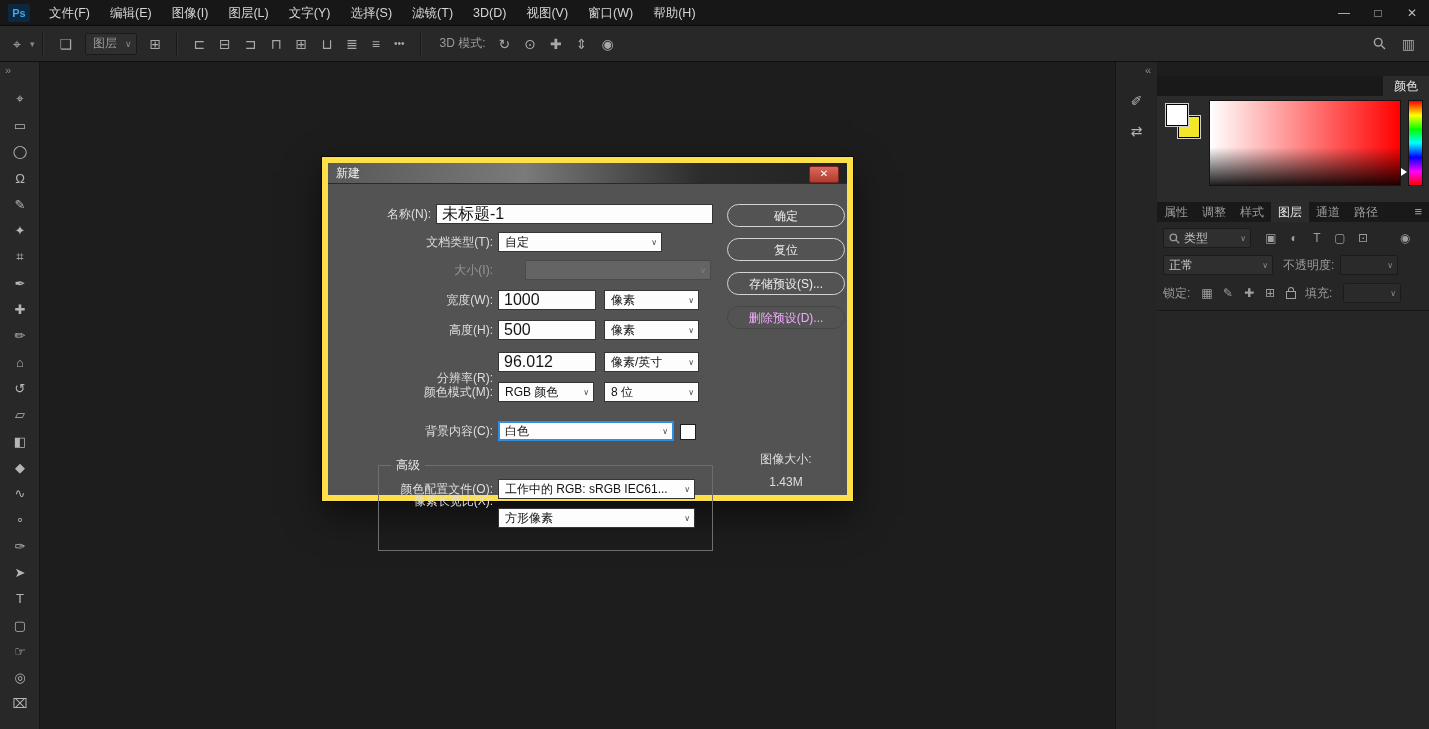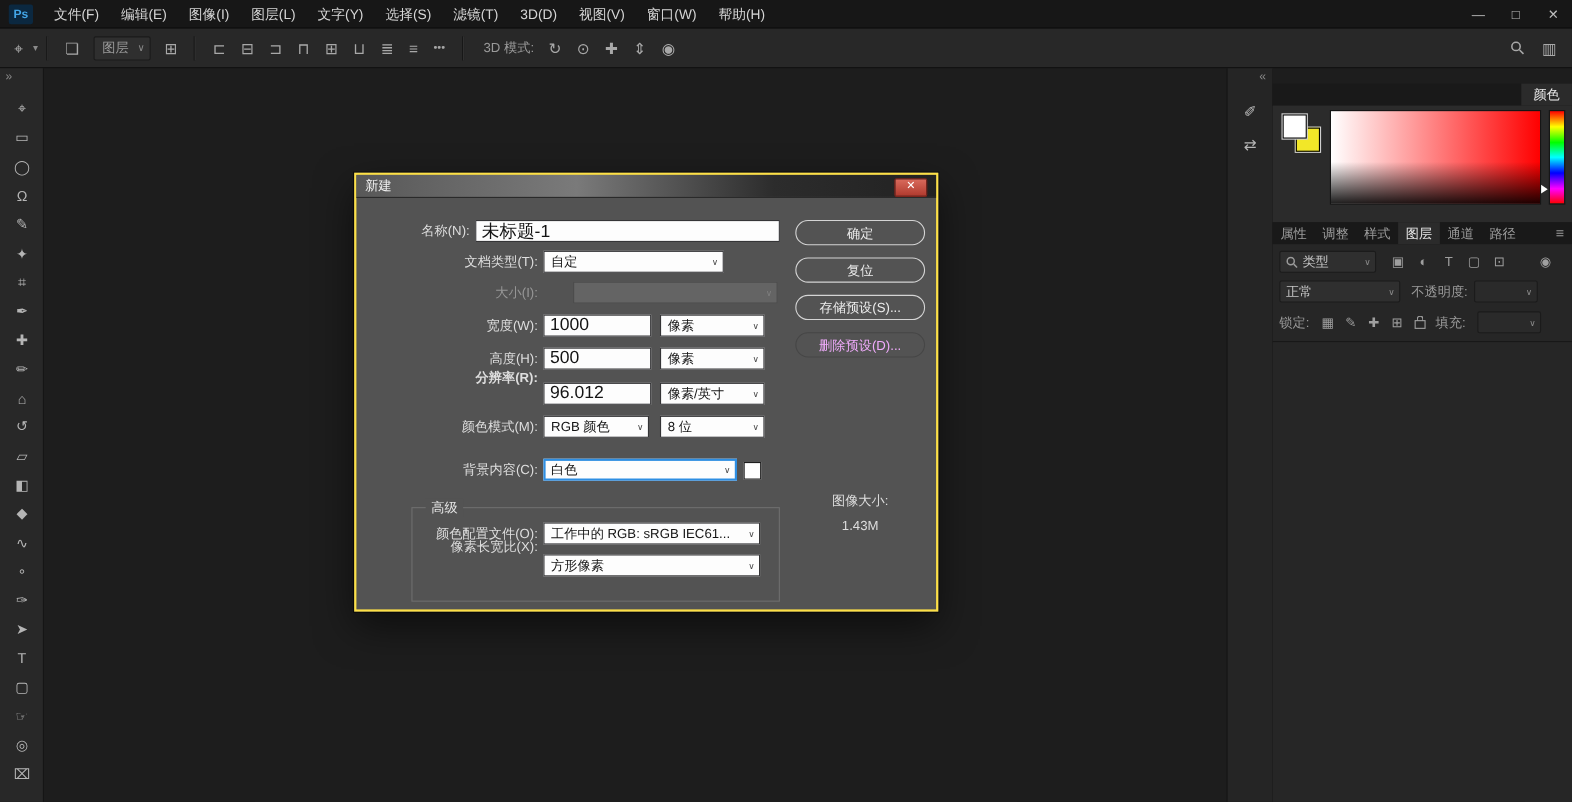--- a/index.html
+++ b/index.html
@@ -61,21 +61,21 @@
   .lcombo{position:absolute;height:20px;background:#2f2f2f;border:1px solid #1b1b1b;box-sizing:border-box;color:#c6c6c6;
           display:flex;align-items:center;padding:0 4px 0 5px;border-radius:2px;}
   .lcombo::after{content:"∨";font-size:8px;color:#8a8a8a;margin-left:auto;padding-left:6px;}
   .lcombo.dim{color:#6f6f6f;background:#2a2a2a;}
   .licon{position:absolute;top:0;width:20px;height:20px;display:flex;align-items:center;justify-content:center;color:#9f9f9f;font-size:12px;}
   .llabel{position:absolute;top:0;line-height:20px;color:#9a9a9a;}
   .lockshape{position:relative;display:inline-block;width:8px;height:6px;border:1px solid #9f9f9f;margin-top:4px;}
   .lockshape::before{content:"";position:absolute;left:1px;top:-5px;width:4px;height:4px;border:1px solid #9f9f9f;border-bottom:none;border-radius:3px 3px 0 0;}
 
   
-  .dialog{left:322px;top:157px;width:531px;height:399px;background:#535353;border:2px solid #fde047;
+  .dialog{left:322px;top:157px;width:531px;height:344px;background:#535353;border:6px solid #fde047;
           box-shadow:0 0 0 1px rgba(0,0,0,.65),0 14px 34px rgba(0,0,0,.55);box-sizing:border-box;z-index:50;}
   .dlg-title{position:absolute;left:0;top:0;width:100%;height:21px;
           background:linear-gradient(to right,#585858,#7a7a7a 38%,#2c2c2c 72%,#222222);
           color:#f2f2f2;font-size:12px;line-height:21px;padding-left:8px;box-sizing:border-box;border-bottom:1px solid #2a2a2a;}
   .dlg-close{position:absolute;right:8px;top:3px;width:28px;height:15px;background:linear-gradient(#d96a5c,#b03a2e);
           border:1px solid #7e241c;border-radius:2px;color:#fff;font-size:10px;line-height:14px;text-align:center;}
   .dlab{position:absolute;width:165px;text-align:right;color:#dedede;line-height:20px;}
   .dlab.dis{color:#979797;}
   .tfield{position:absolute;height:20px;background:#fdfdfd;border:1px solid #353537;box-sizing:border-box;
           font-family:inherit;font-size:16px;color:#141414;padding:0 5px;}
@@ -282,21 +282,21 @@
   <span class="dd" style="left:276px;top:127px;width:95px;">
     <span>像素</span>
   </span>
 
   <span class="dlab" style="top:157px;">高度(H):</span>
   <input class="tfield" style="left: 170px; top: 157px; width: 98px;" value="500">
   <span class="dd" style="left:276px;top:157px;width:95px;">
     <span>像素</span>
   </span>
 
-  <span class="dlab" style="top:174px;font-weight:bold;">分辨率(R):</span>
+  <span class="dlab" style="top:205px;">分辨率(R):</span>
   <input class="tfield" style="left: 170px; top: 189px; width: 98px;" value="96.012">
   <span class="dd" style="left:276px;top:189px;width:95px;">
     <span>像素/英寸</span>
   </span>
 
   <span class="dlab" style="top:219px;">颜色模式(M):</span>
   <span class="dd" style="left:170px;top:219px;width:96px;">
     <span>RGB 颜色</span>
   </span>
   <span class="dd" style="left:276px;top:219px;width:95px;">

